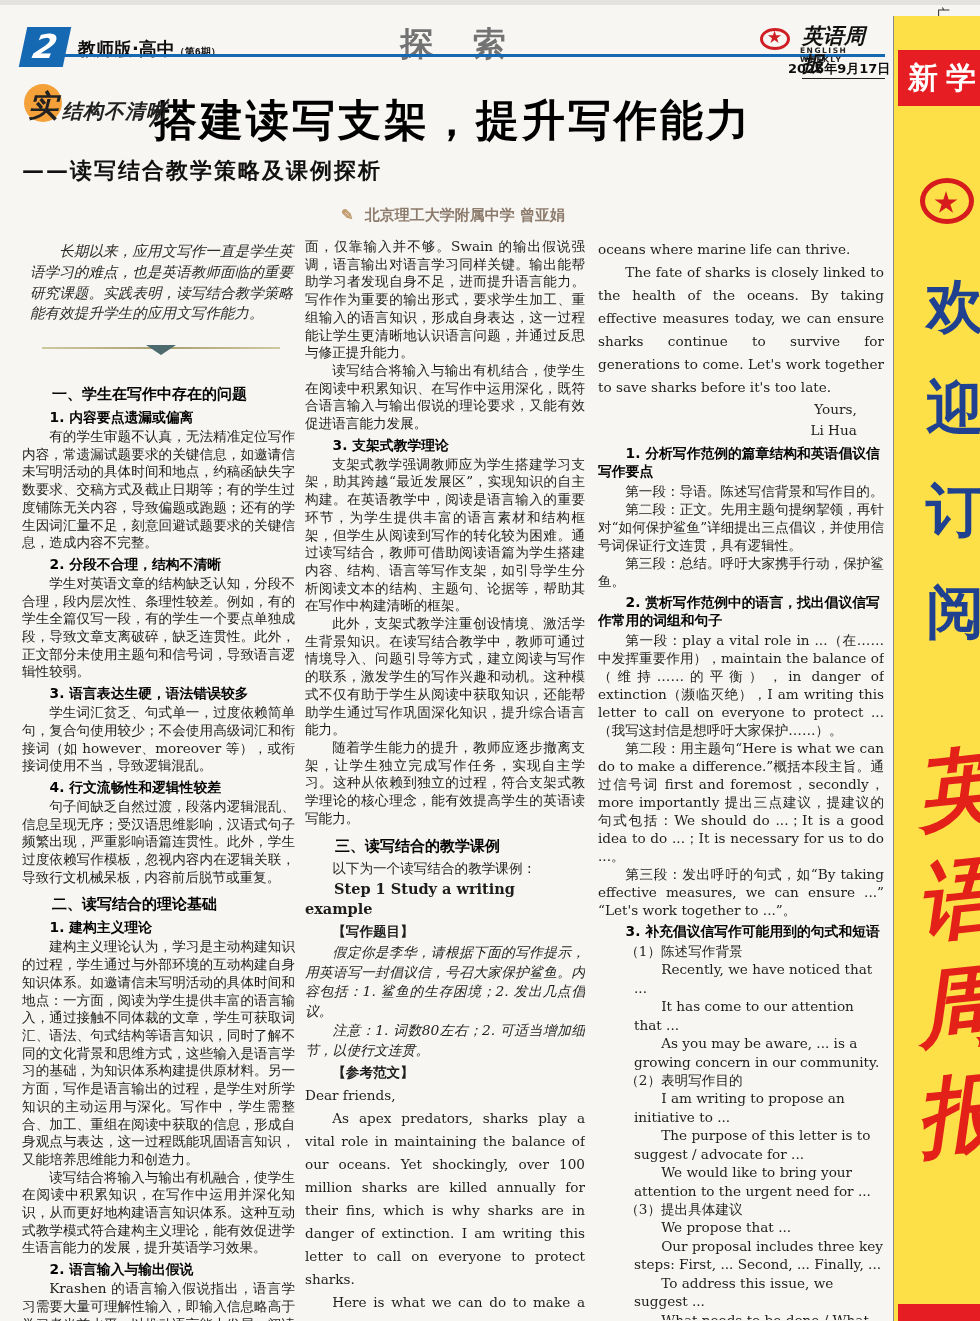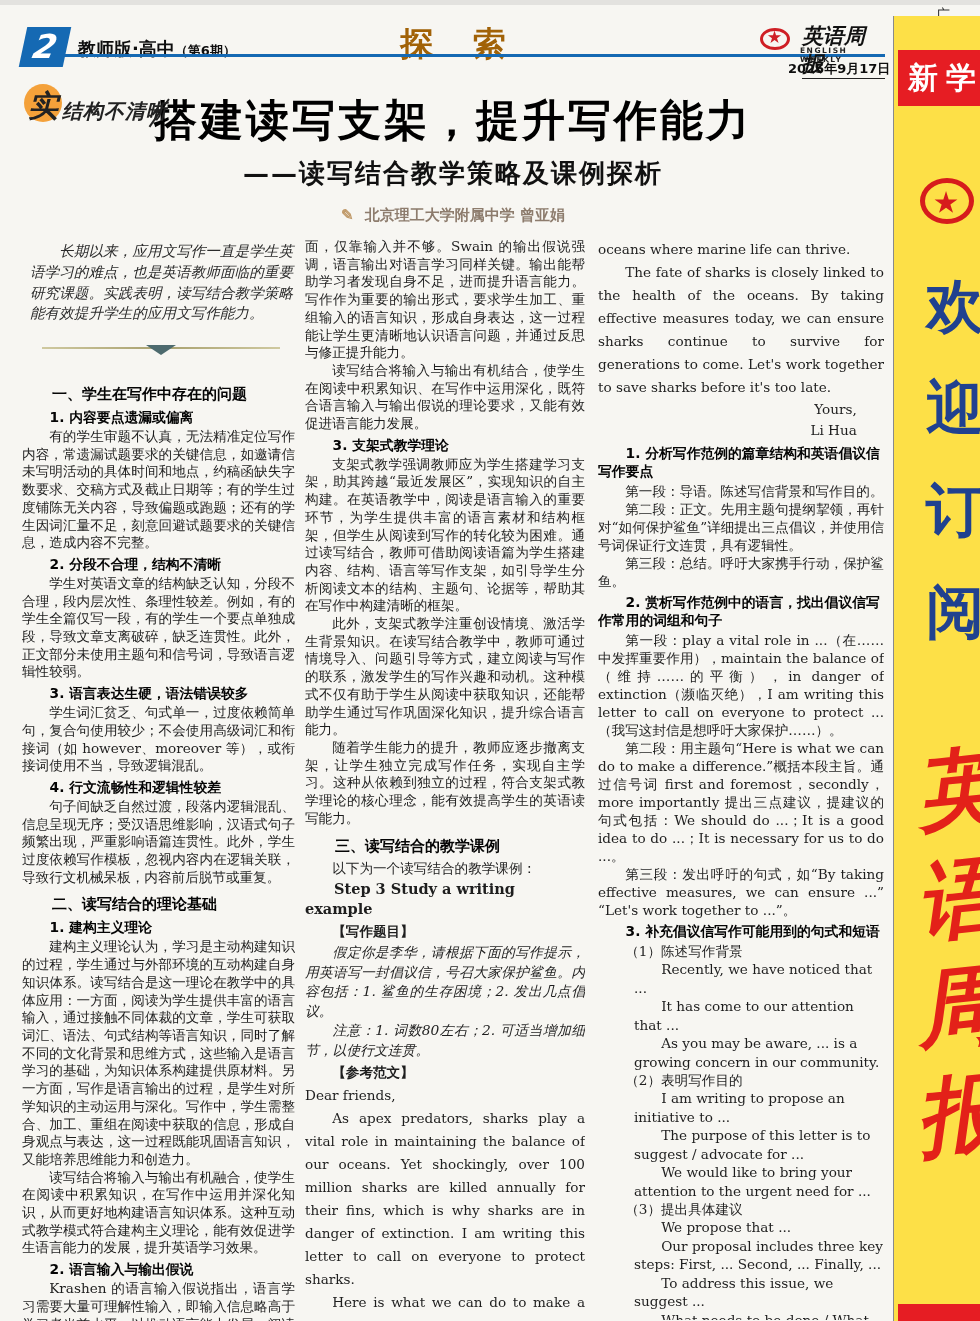--- a/index.html
+++ b/index.html
@@ -7,23 +7,23 @@
        font-family:"DejaVu Serif","Liberation Serif",serif;color:#1e1e1e;}
   .abs{position:absolute;}
   
   .top-edge{left:0;top:0;width:980px;height:5px;background:#e3e2df;}
   
   .pgnum{left:23px;top:27px;width:44px;height:40px;background:#1569b3;transform:skewX(-12deg);
          color:#fff;font-weight:bold;font-style:italic;font-size:33px;text-align:center;line-height:40px;
          font-family:"DejaVu Sans","Liberation Sans",sans-serif;}
   .edition{left:78px;top:37px;font-family:"DejaVu Sans","Liberation Sans",sans-serif;font-weight:bold;
            font-size:18px;color:#0e0e0e;}
-  .edition .issue{font-size:13px;font-weight:bold;}
+  .edition .issue{font-size:10px;font-weight:bold;font-family:Liberation Mono, monospace;}
   .section-title{left:330px;top:22px;width:260px;text-align:center;font-size:33px;font-weight:900;
-                 letter-spacing:14px;color:#a16207;font-family:"DejaVu Sans","Liberation Sans",sans-serif;}
+                 letter-spacing:14px;color:#737373;font-family:"DejaVu Sans","Liberation Sans",sans-serif;}
   .blue-rule{left:55px;top:54px;width:830px;height:3px;background:#1569b3;}
   .logo{left:760px;top:26px;width:125px;height:26px;}
   .logo-emblem{position:absolute;left:0;top:2px;width:30px;height:22px;border:3px solid #cf1f25;border-radius:50%;box-sizing:border-box;}
   .logo-emblem span{position:absolute;left:4px;top:-3px;font-size:15px;color:#cf1f25;}
   .logo-cn{position:absolute;left:42px;top:-4px;font-size:21px;font-weight:bold;font-style:italic;
            border-bottom:1px solid #222;padding-bottom:0px;color:#111;}
   .logo-en{position:absolute;left:40px;top:20px;font-size:7.5px;letter-spacing:1.5px;font-weight:bold;color:#222;
            font-family:"DejaVu Sans","Liberation Sans",sans-serif;}
   .date-line{left:788px;top:60px;font-size:13px;font-weight:bold;color:#0e0e0e;
              font-family:"DejaVu Sans","Liberation Sans",sans-serif;}
@@ -41,21 +41,21 @@
   .brand-char{position:absolute;left:916px;width:75px;height:108px;font-size:86px;font-weight:bold;font-style:italic;
               color:#e32119;transform:rotate(-6deg);font-family:"DejaVu Serif","Liberation Serif",serif;}
   .side-footer{position:absolute;left:4px;top:1288px;width:83px;height:28px;background:#e61d23;}
   
   .badge{left:24px;top:84px;width:160px;height:60px;font-size:20px;font-style:italic;font-weight:bold;color:#222;}
   .badge .circle{position:absolute;left:0;top:0;width:38px;height:38px;background:#f4a13a;border-radius:50%;z-index:0;}
   .badge .b1{position:absolute;left:4px;top:2px;font-size:30px;z-index:1;}
   .badge .b2{position:absolute;left:38px;top:14px;z-index:1;letter-spacing:1px;}
   .badge .slash{position:absolute;left:118px;top:28px;width:34px;height:1.5px;background:#222;transform:rotate(-55deg);}
   .main-title{left:22px;top:92px;width:862px;text-align:center;font-size:43px;font-weight:900;letter-spacing:3px;color:#000000;}
-  .sub-title{left:22px;top:156px;width:862px;text-align:center;font-size:26px;font-weight:bold;letter-spacing:2px;color:#111;}
+  .sub-title{left:22px;top:156px;width:862px;font-size:22px;font-weight:bold;letter-spacing:2px;color:#111;}
   .byline{left:22px;top:206px;width:862px;text-align:center;font-size:15px;color:#8d7c6d;font-weight:bold;}
   .byline .pencil{color:#c09a6a;margin-right:6px;}
   
   .intro{left:30px;top:241px;width:263px;font-size:14.6px;line-height:20.8px;font-style:italic;
          text-indent:2em;color:#2b2b2b;text-align:justify;}
   .divider{left:42px;top:342px;width:238px;height:14px;}
   .divider .line{position:absolute;left:0;top:5px;width:238px;height:2px;
                  background:linear-gradient(90deg,#cfc9a0,#a8a06e,#cfc9a0);}
   .divider .chev{position:absolute;left:104px;top:3px;width:0;height:0;border-left:15px solid transparent;
                  border-right:15px solid transparent;border-top:10px solid #4d6a6e;}
@@ -142,35 +142,35 @@
     <div class="blk sub">1. 内容要点遗漏或偏离</div>
     <div class="blk p">有的学生审题不认真，无法精准定位写作内容，常遗漏试题要求的关键信息，如邀请信未写明活动的具体时间和地点，约稿函缺失字数要求、交稿方式及截止日期等；有的学生过度铺陈无关内容，导致偏题或跑题；还有的学生因词汇量不足，刻意回避试题要求的关键信息，造成内容不完整。</div>
     <div class="blk sub">2. 分段不合理，结构不清晰</div>
     <div class="blk p">学生对英语文章的结构缺乏认知，分段不合理，段内层次性、条理性较差。例如，有的学生全篇仅写一段，有的学生一个要点单独成段，导致文章支离破碎，缺乏连贯性。此外，正文部分未使用主题句和信号词，导致语言逻辑性较弱。</div>
     <div class="blk sub">3. 语言表达生硬，语法错误较多</div>
     <div class="blk p">学生词汇贫乏、句式单一，过度依赖简单句，复合句使用较少；不会使用高级词汇和衔接词（如 however、moreover 等），或衔接词使用不当，导致逻辑混乱。</div>
     <div class="blk sub">4. 行文流畅性和逻辑性较差</div>
     <div class="blk p">句子间缺乏自然过渡，段落内逻辑混乱、信息呈现无序；受汉语思维影响，汉语式句子频繁出现，严重影响语篇连贯性。此外，学生过度依赖写作模板，忽视内容内在逻辑关联，导致行文机械呆板，内容前后脱节或重复。</div>
     <div class="blk sec">二、读写结合的理论基础</div>
     <div class="blk sub">1. 建构主义理论</div>
-    <div class="blk p">建构主义理论认为，学习是主动构建知识的过程，学生通过与外部环境的互动构建自身知识体系。读写结合是这一理论在教学中的具体应用：一方面，阅读为学生提供丰富的语言输入，通过接触不同体裁的文章，学生可获取词汇、语法、句式结构等语言知识，同时了解不同的文化背景和思维方式，这些输入是语言学习的基础，为知识体系构建提供原材料。另一方面，写作是语言输出的过程，是学生对所学知识的主动运用与深化。写作中，学生需整合、加工、重组在阅读中获取的信息，形成自身观点与表达，这一过程既能巩固语言知识，又能培养思维能力和创造力。</div>
+    <div class="blk p">建构主义理论认为，学习是主动构建知识的过程，学生通过与外部环境的互动构建自身知识体系。如邀请信未写明活动的具体时间和地点：一方面，阅读为学生提供丰富的语言输入，通过接触不同体裁的文章，学生可获取词汇、语法、句式结构等语言知识，同时了解不同的文化背景和思维方式，这些输入是语言学习的基础，为知识体系构建提供原材料。另一方面，写作是语言输出的过程，是学生对所学知识的主动运用与深化。写作中，学生需整合、加工、重组在阅读中获取的信息，形成自身观点与表达，这一过程既能巩固语言知识，又能培养思维能力和创造力。</div>
     <div class="blk p">读写结合将输入与输出有机融合，使学生在阅读中积累知识，在写作中运用并深化知识，从而更好地构建语言知识体系。这种互动式教学模式符合建构主义理论，能有效促进学生语言能力的发展，提升英语学习效果。</div>
     <div class="blk sub">2. 语言输入与输出假说</div>
     <div class="blk p">Krashen 的语言输入假说指出，语言学习需要大量可理解性输入，即输入信息略高于学习者当前水平，以推动语言能力发展。阅读正是这种可理解性输入的重要来源，学生通过阅读可接触丰富的词汇、语法结构和语言表达方式，为语言学习奠定基础。然</div>
   </div>
 <div class="col" id="col2">
     <div class="blk p0">面，仅靠输入并不够。Swain 的输出假说强调，语言输出对语言学习同样关键。输出能帮助学习者发现自身不足，进而提升语言能力。写作作为重要的输出形式，要求学生加工、重组输入的语言知识，形成自身表达，这一过程能让学生更清晰地认识语言问题，并通过反思与修正提升能力。</div>
     <div class="blk p">读写结合将输入与输出有机结合，使学生在阅读中积累知识、在写作中运用深化，既符合语言输入与输出假说的理论要求，又能有效促进语言能力发展。</div>
     <div class="blk sub">3. 支架式教学理论</div>
     <div class="blk p">支架式教学强调教师应为学生搭建学习支架，助其跨越“最近发展区”，实现知识的自主构建。在英语教学中，阅读是语言输入的重要环节，为学生提供丰富的语言素材和结构框架，但学生从阅读到写作的转化较为困难。通过读写结合，教师可借助阅读语篇为学生搭建内容、结构、语言等写作支架，如引导学生分析阅读文本的结构、主题句、论据等，帮助其在写作中构建清晰的框架。</div>
     <div class="blk p">此外，支架式教学注重创设情境、激活学生背景知识。在读写结合教学中，教师可通过情境导入、问题引导等方式，建立阅读与写作的联系，激发学生的写作兴趣和动机。这种模式不仅有助于学生从阅读中获取知识，还能帮助学生通过写作巩固深化知识，提升综合语言能力。</div>
     <div class="blk p">随着学生能力的提升，教师应逐步撤离支架，让学生独立完成写作任务，实现自主学习。这种从依赖到独立的过程，符合支架式教学理论的核心理念，能有效提高学生的英语读写能力。</div>
     <div class="blk sec">三、读写结合的教学课例</div>
     <div class="blk p">以下为一个读写结合的教学课例：</div>
-    <div class="blk step">Step 3 Study a writing example</div>
+    <div class="blk step">Step 1 Study a writing example</div>
     <div class="blk bracket">【写作题目】</div>
     <div class="blk kai">假定你是李华，请根据下面的写作提示，用英语写一封倡议信，号召大家保护鲨鱼。内容包括：1. 鲨鱼的生存困境；2. 发出几点倡议。</div>
     <div class="blk kai">注意：1. 词数80左右；2. 可适当增加细节，以使行文连贯。</div>
     <div class="blk bracket">【参考范文】</div>
     <div class="blk pe0">Dear friends,</div>
     <div class="blk pe">As apex predators, sharks play a vital role in maintaining the balance of our oceans. Yet shockingly, over 100 million sharks are killed annually for their fins, which is why sharks are in danger of extinction. I am writing this letter to call on everyone to protect sharks.</div>
     <div class="blk pe">Here is what we can do to make a difference. First and foremost, we should completely avoid purchasing or consuming any shark fin products. Secondly, it is a good idea to actively raise awareness about sharks' ecological importance by sharing information with friends, family, and through social media. More importantly, it is necessary for us to support marine conservation organizations to preserve the healthy habitats sharks need to survive. Even simple actions like reducing our plastic consumption contribute to cleaner</div>
   </div>
 <div class="col" id="col3">
     <div class="blk pe0">oceans where marine life can thrive.</div>

